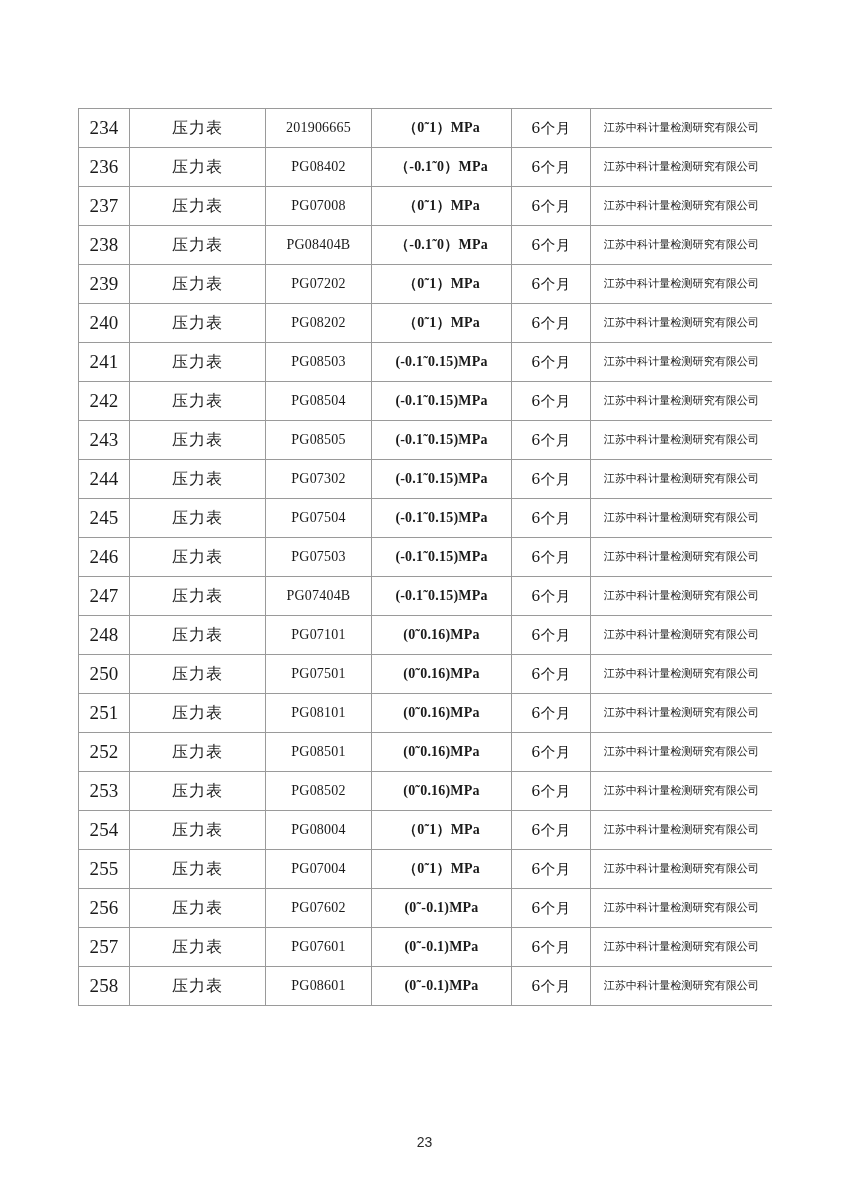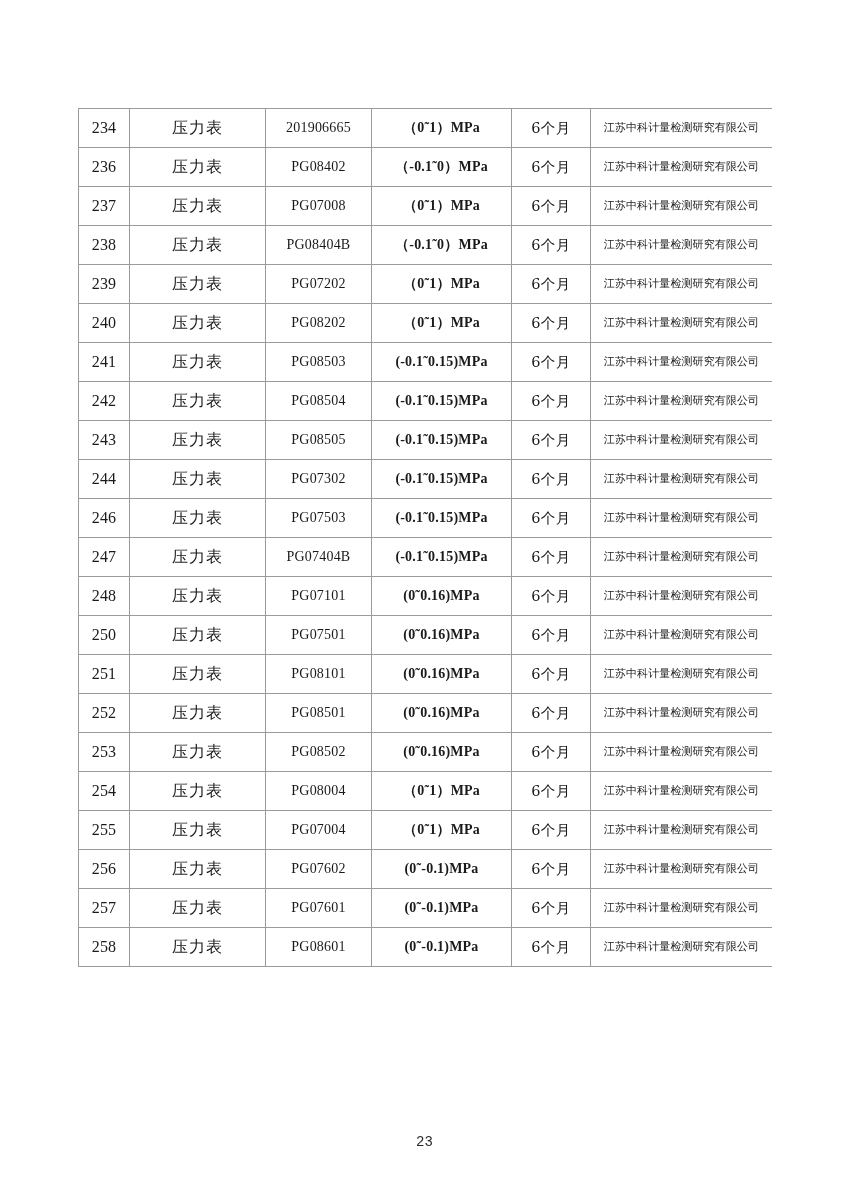--- a/index.html
+++ b/index.html
@@ -61,21 +61,21 @@
 
   .cell-no,
   .cell-serial,
   .cell-range {
     font-family: "Liberation Serif", "DejaVu Serif", serif;
     font-size: 14.5px;
     letter-spacing: 0.2px;
     line-height: 1.25;
     white-space: nowrap;
   }
-  .cell-no { font-size: 16px; }
+  .cell-no { font-size: 19px; }
   .cell-serial { font-size: 14px; }
   .cell-range  { font-size: 14px; font-weight: bold; }
 
   .cell-name,
   .cell-cycle,
   .cell-org {
     font-family: "DejaVu Serif", "Liberation Serif", serif;
     font-size: 14.5px;
     line-height: 1.28;
   }
@@ -90,21 +90,21 @@
 
   
   tr.row-2line td { height: 38px; }
 
   #page-number {
     position: absolute;
     left: 0;
     top: 1134px;
     width: 849px;
     text-align: center;
-    font-family: Liberation Mono, monospace;
+    font-family: Liberation Sans, sans-serif;
     font-size: 14px;
     color: #2a2a2a;
   }
 </style>
 </head>
 <body>
 
 <div id="page">
 
   <div id="table-clip">
@@ -192,20 +192,28 @@
           </tr>
           <tr class="row-2line">
             <td class="cell-no">244</td>
             <td class="cell-name">压力表</td>
             <td class="cell-serial">PG07302</td>
             <td class="cell-range">(-0.1˜0.15)MPa</td>
             <td class="cell-cycle">6个月</td>
             <td class="cell-org">江苏中科计量检测研究有限公司</td>
           </tr>
           <tr class="row-2line">
+            <td class="cell-no">245</td>
+            <td class="cell-name">压力表</td>
+            <td class="cell-serial">PG07504</td>
+            <td class="cell-range">(-0.1˜0.15)MPa</td>
+            <td class="cell-cycle">6个月</td>
+            <td class="cell-org">江苏中科计量检测研究有限公司</td>
+          </tr>
+          <tr class="row-2line">
             <td class="cell-no">246</td>
             <td class="cell-name">压力表</td>
             <td class="cell-serial">PG07503</td>
             <td class="cell-range">(-0.1˜0.15)MPa</td>
             <td class="cell-cycle">6个月</td>
             <td class="cell-org">江苏中科计量检测研究有限公司</td>
           </tr>
           <tr class="row-2line">
             <td class="cell-no">247</td>
             <td class="cell-name">压力表</td>

